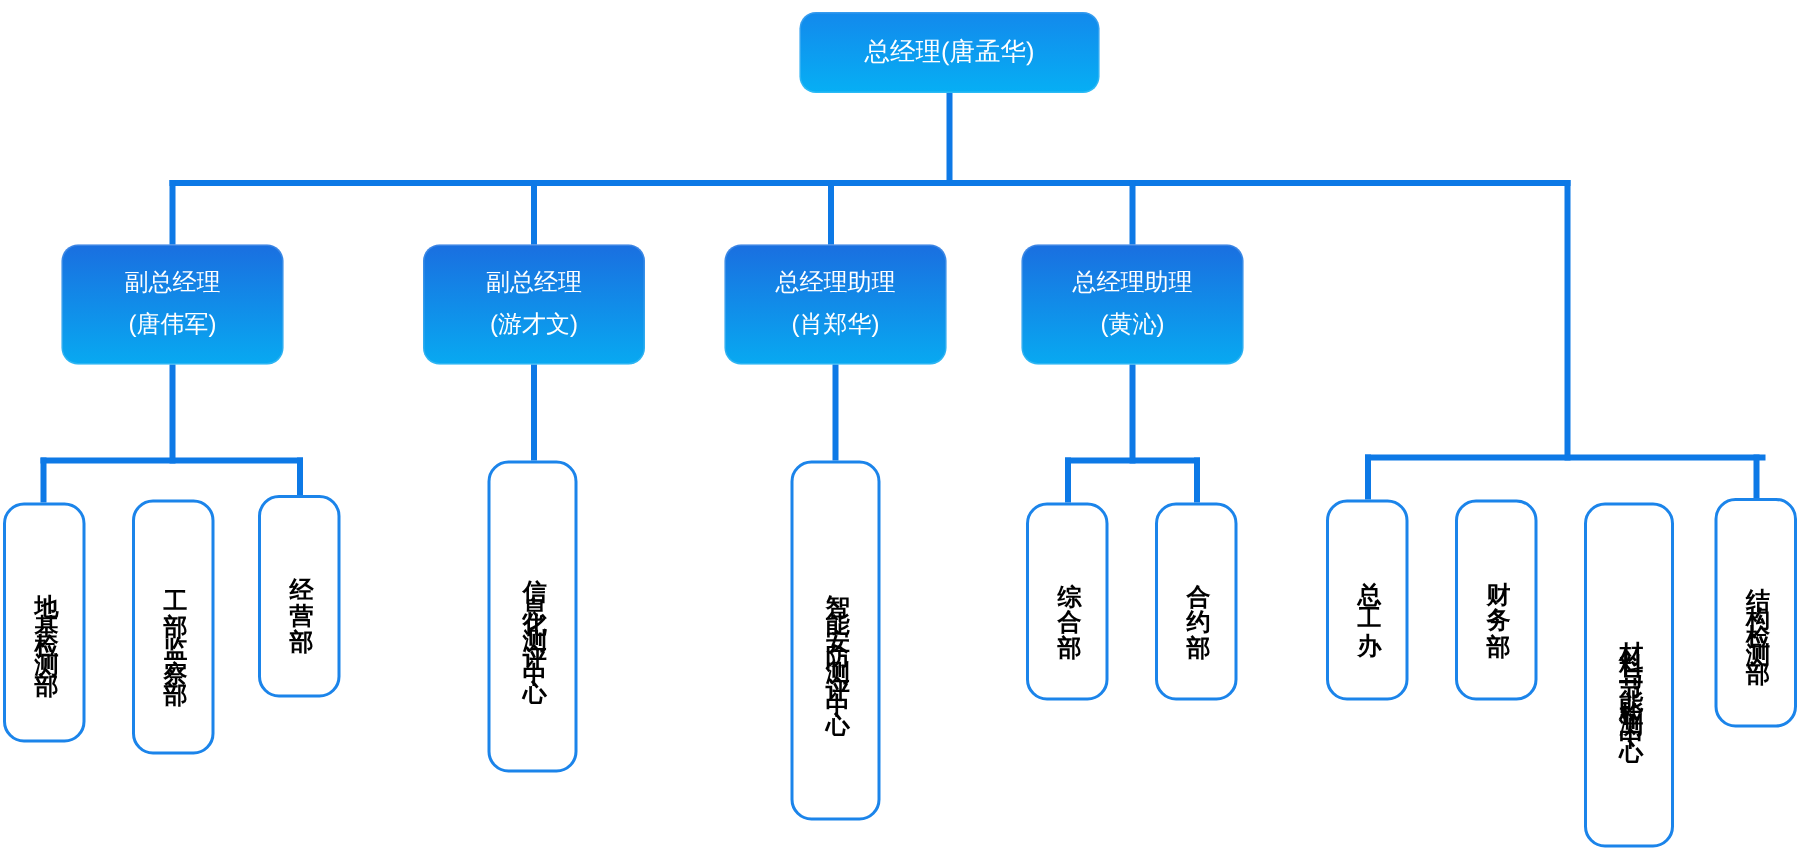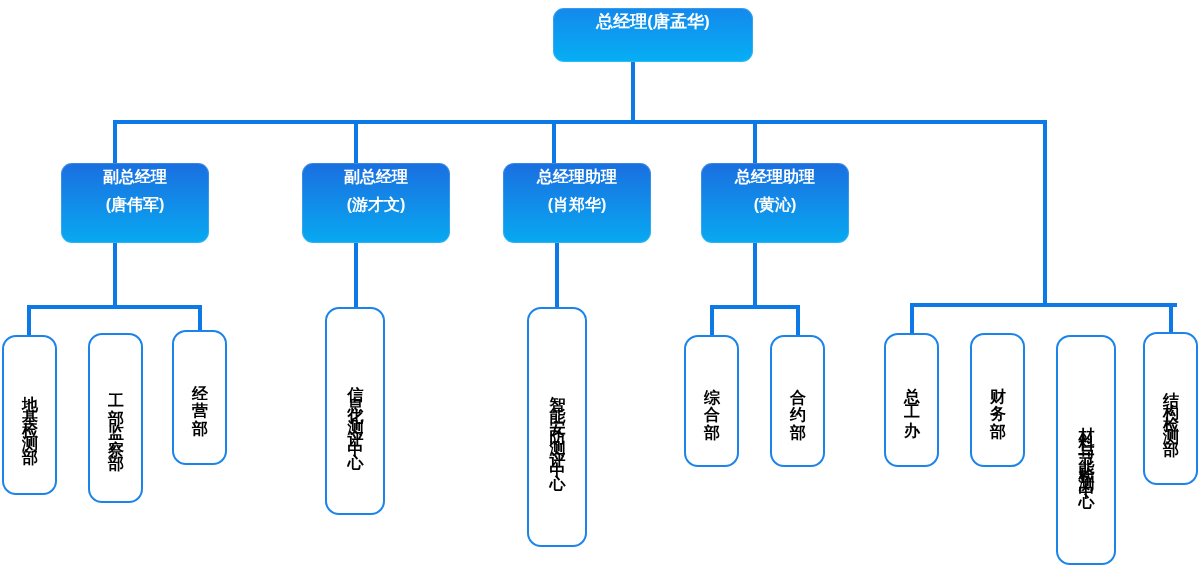--- a/index.html
+++ b/index.html
@@ -16,24 +16,23 @@
   body{font-family:"Liberation Sans","DejaVu Sans",sans-serif;}
   .canvas{
     position:relative;width:1201px;height:571px;background:#ffffff;overflow:hidden;
   }
   .line{position:absolute;background:var(--line);}
   .gbox{
     position:absolute;
     background:linear-gradient(180deg,var(--g-top) 0%,var(--g-bot) 100%);
     border-radius:11px;
     color:var(--box-text);
-    display:flex;flex-direction:column;align-items:center;justify-content:flex-start;
-    font-weight:bold;font-size:16px;line-height:28px;text-align:center;
+    display:flex;flex-direction:column;align-items:center;justify-content:center;
+    font-weight:normal;font-size:16px;line-height:28px;text-align:center;
     box-shadow:0 0 0 1px rgba(255,255,255,0.15) inset;
-    margin-left:20px;
   }
   .gbox.root{
     background:linear-gradient(180deg,var(--r-top) 0%,var(--r-bot) 100%);
     font-size:17px;
   }
   .leaf{
     position:absolute;
     background:#ffffff;
     border:2px solid var(--leaf-border);
     border-radius:14px;

